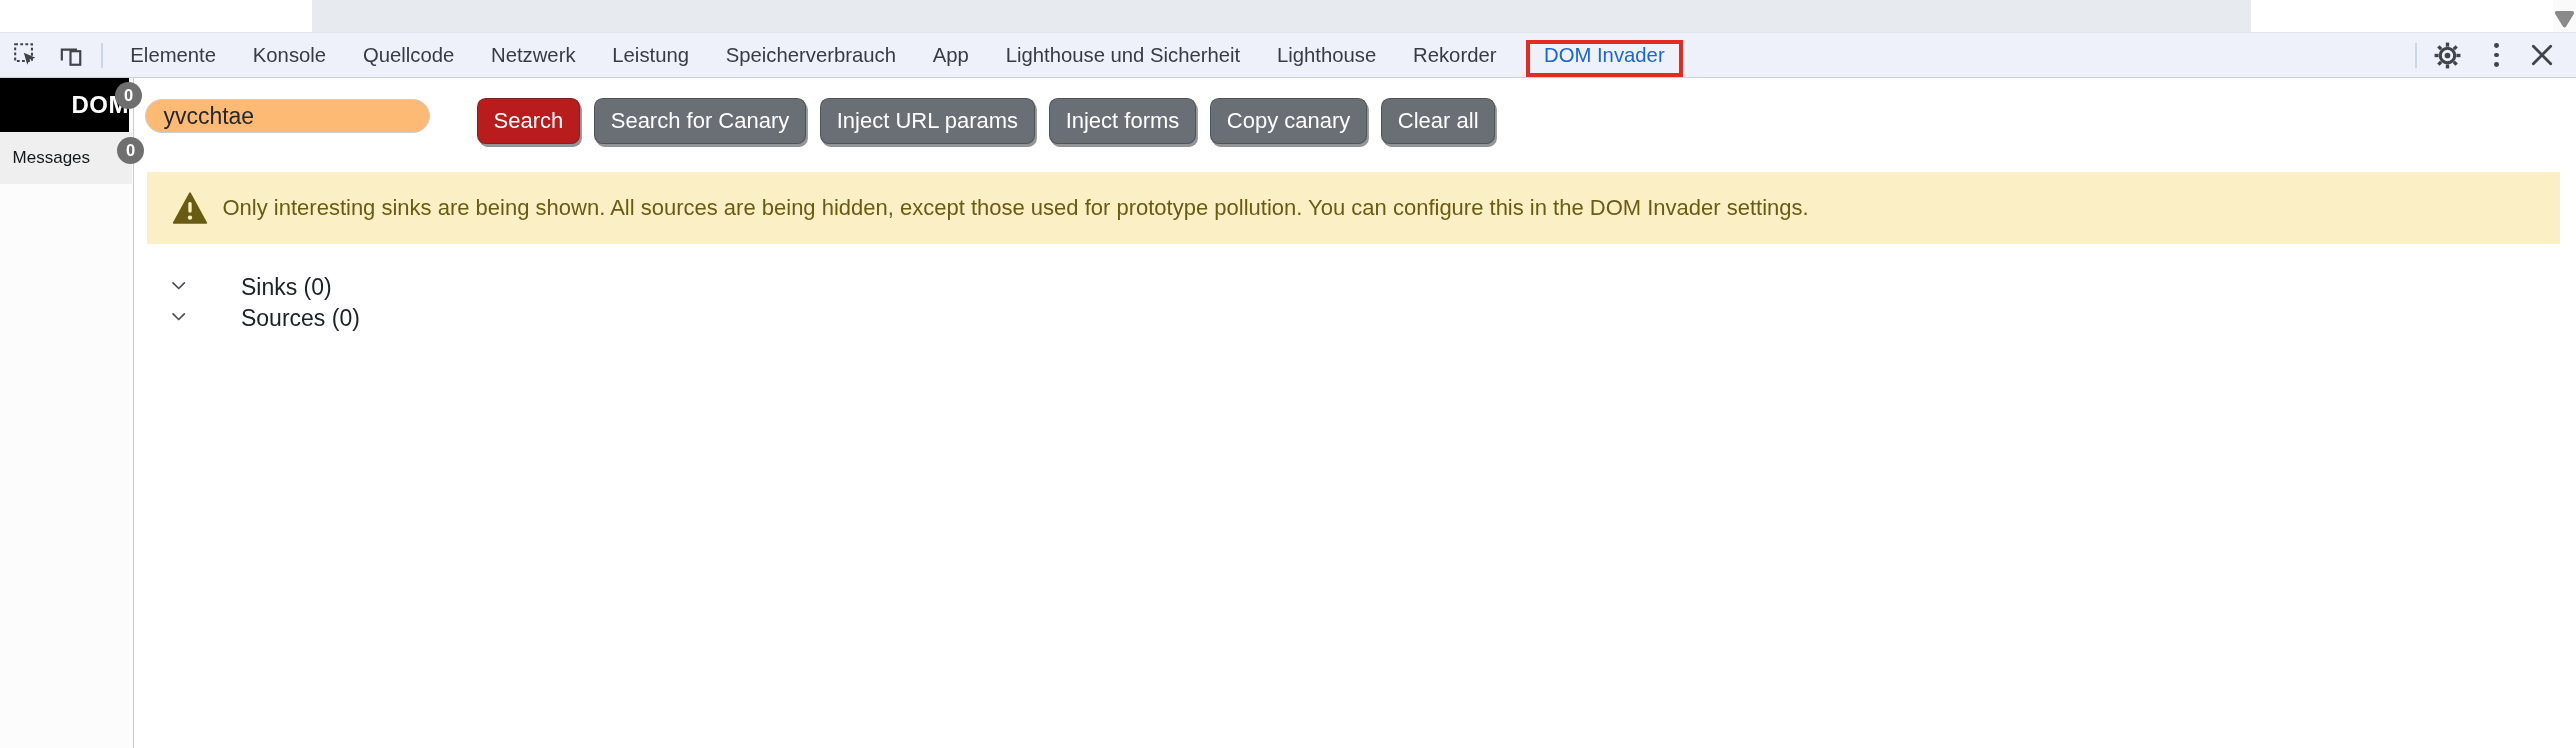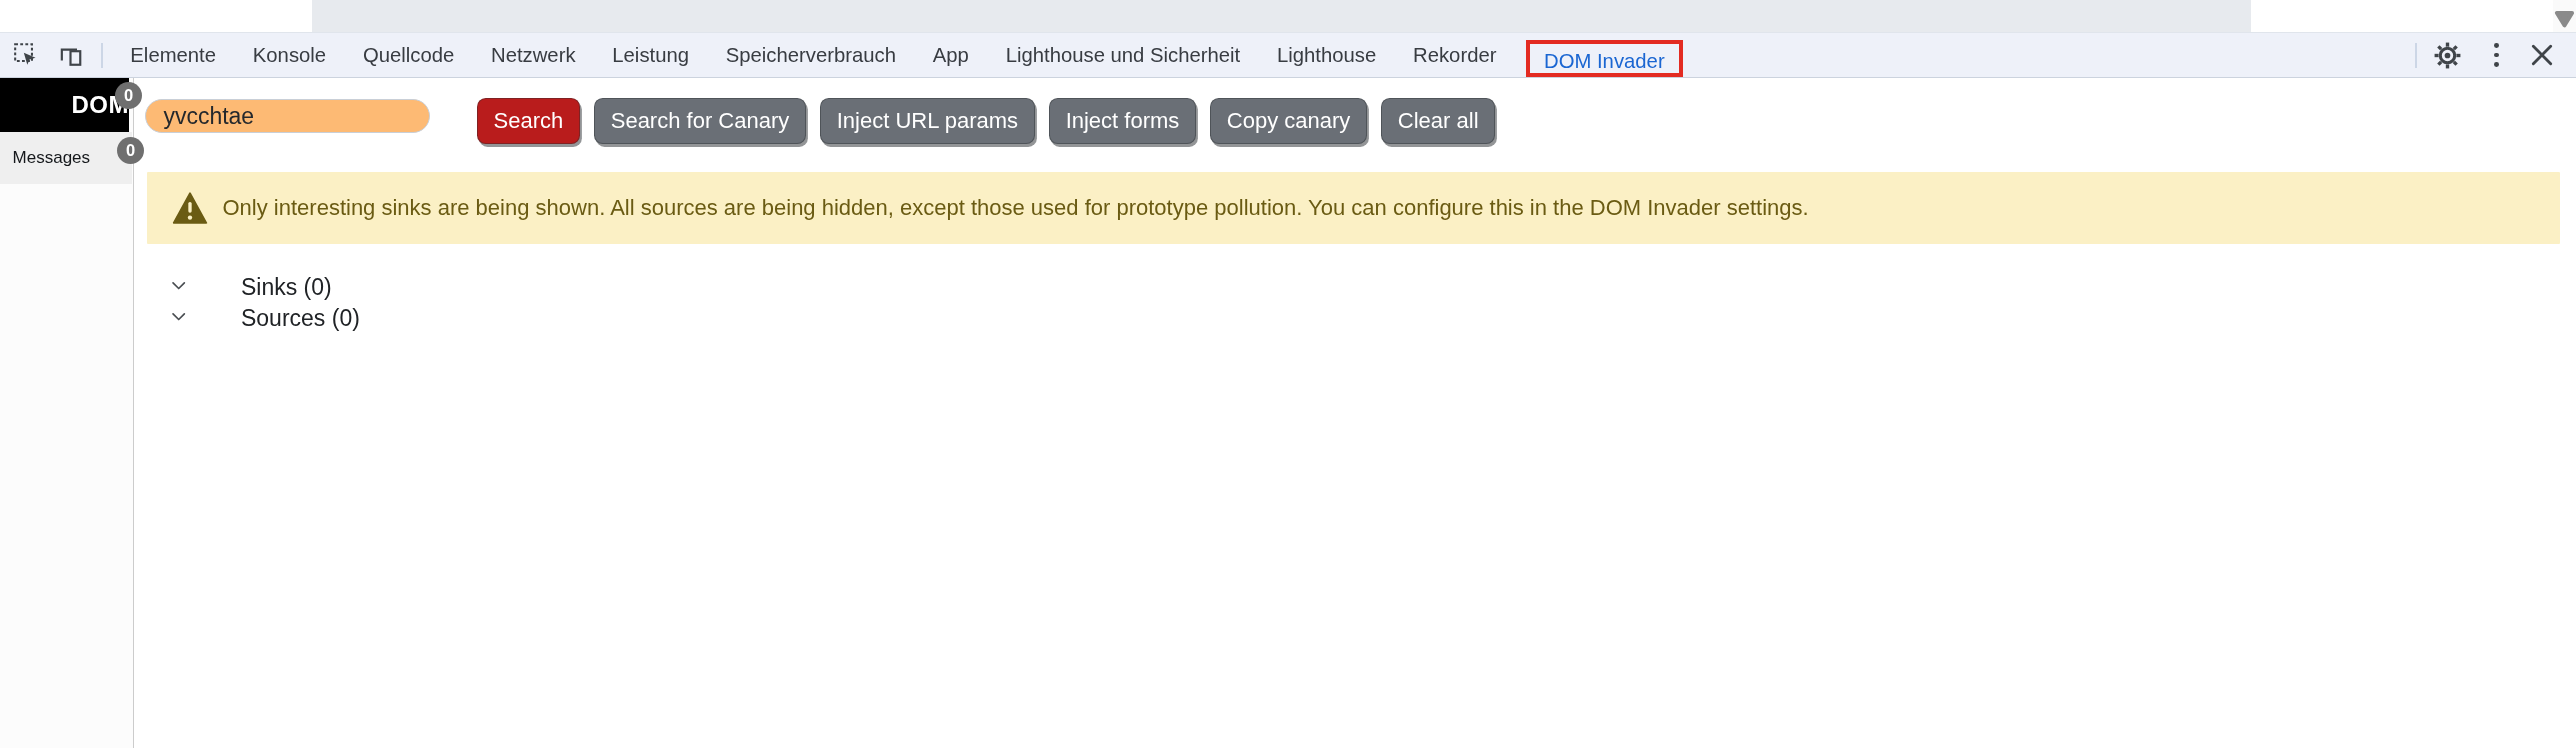--- a/index.html
+++ b/index.html
@@ -20,21 +20,21 @@
              display: flex; align-items: center; }
   .tb-icon { display: flex; align-items: center; justify-content: center; cursor: pointer; }
   .icon-inspect { margin-left: 12.6px; width: 26px; height: 26px; }
   .icon-device { margin-left: 18.4px; width: 27px; height: 26px; }
   .vdiv { width: 1.9px; height: 25px; background: #ccd6e6; }
   .vdiv-left { margin-left: 17.4px; }
   .tabs { display: flex; align-items: center; height: 100%; margin-left: 8.7px; }
   .tab { height: 100%; display: flex; align-items: center; padding: 0 18.4px;
          font-size: 20.3px; color: #383c42; white-space: nowrap; cursor: pointer; }
   .redbox { margin-left: 10.7px; align-self: flex-end; border: 4.8px solid #e32b22;
-            height: 37px; display: flex; align-items: flex-end; padding: 0 14.5px; cursor: pointer; }
+            height: 37px; display: flex; align-items: flex-start; padding: 0 14.5px; cursor: pointer; }
   .tab-active { font-size: 20.3px; color: #1a66d2; white-space: nowrap; }
   .tb-spacer { flex: 1; }
   .icon-gear { margin-left: 15.5px; width: 31px; height: 31px; }
   .icon-kebab { margin-left: 29px; width: 7.7px; height: 27px; display: flex; flex-direction: column;
                 align-items: center; justify-content: center; gap: 4.8px; }
   .icon-kebab i { width: 4.8px; height: 4.8px; border-radius: 50%; background: #3f4449; }
   .icon-close { margin-left: 29px; margin-right: 21px; width: 26px; height: 26px; }
 
   
   .sidebar { position: absolute; left: 0; top: 78px; width: 134px; height: 670px;

